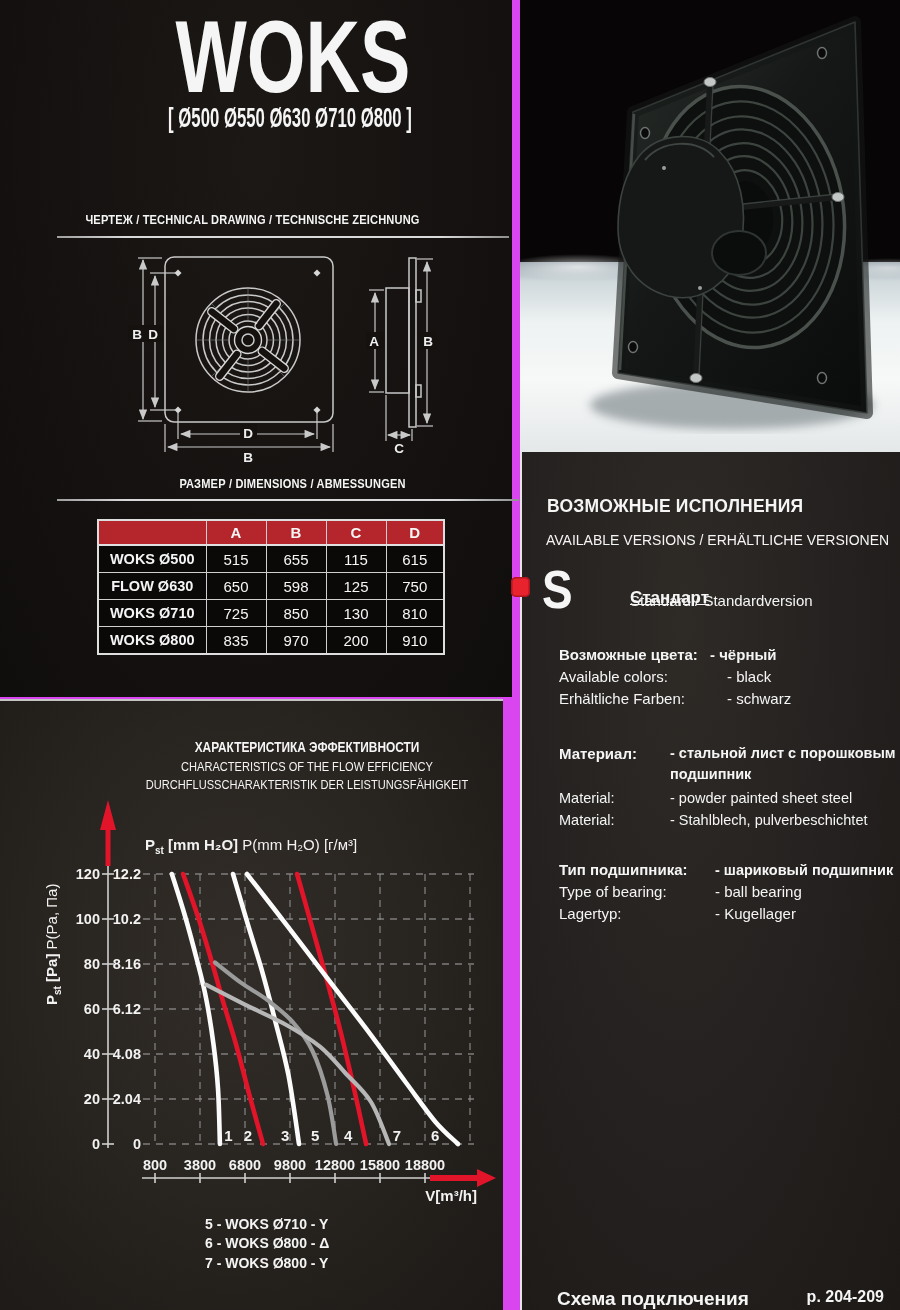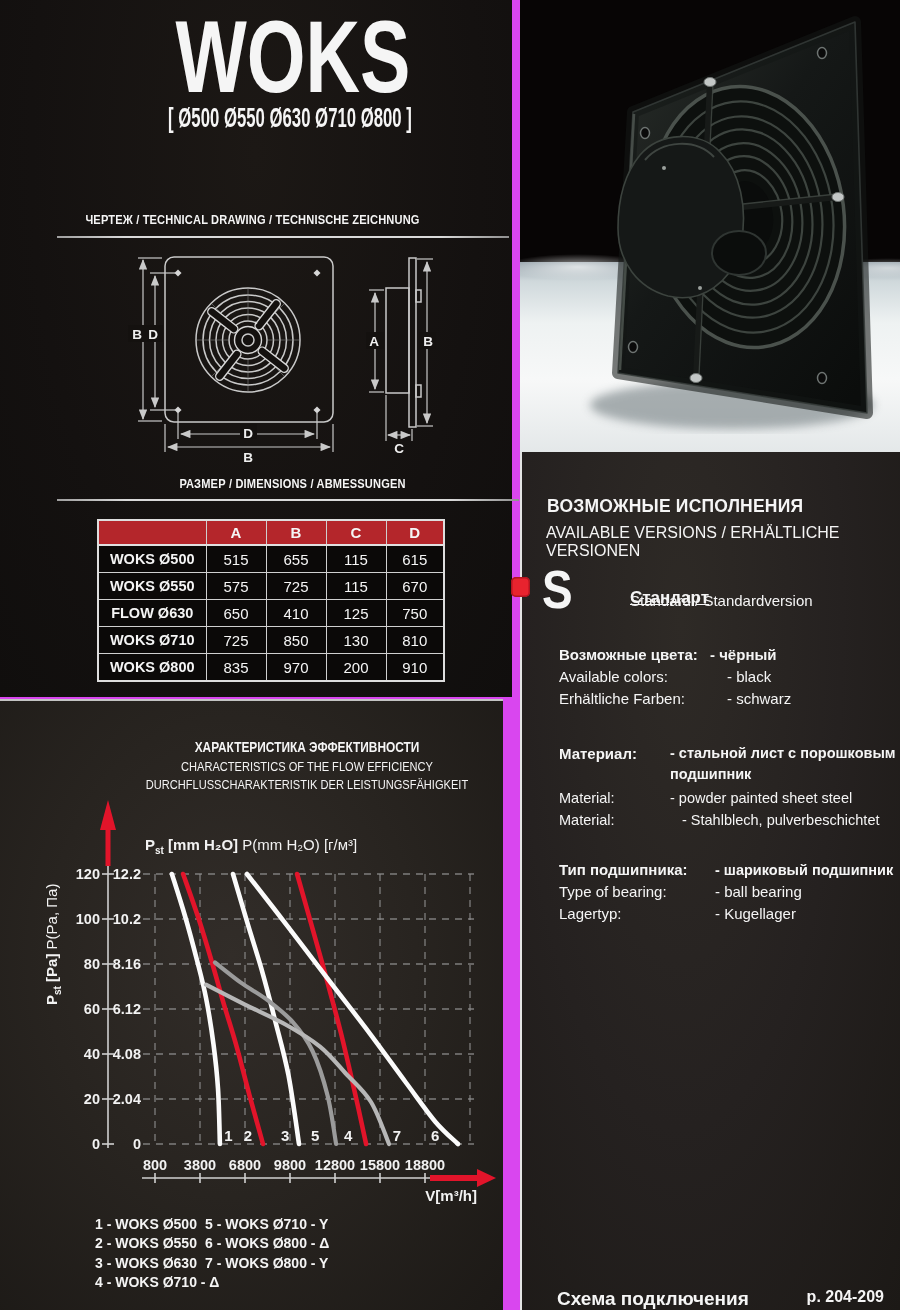--- a/index.html
+++ b/index.html
@@ -190,30 +190,23 @@
         </thead>
       <tbody id="dim-tbody">
           <tr>
             <td class="rowname">WOKS Ø500</td>
             <td>515</td>
             <td>655</td>
             <td>115</td>
             <td>615</td>
           </tr>
           <tr>
-            <td class="rowname">WOKS Ø550</td>
-            <td>575</td>
-            <td>725</td>
-            <td>115</td>
-            <td>670</td>
-          </tr>
-          <tr>
             <td class="rowname">FLOW Ø630</td>
             <td>650</td>
-            <td>410</td>
+            <td>598</td>
             <td>125</td>
             <td>750</td>
           </tr>
           <tr>
             <td class="rowname">WOKS Ø710</td>
             <td>725</td>
             <td>850</td>
             <td>130</td>
             <td>810</td>
           </tr>
@@ -312,26 +305,20 @@
           <text x="348.1" y="1139" class="clabel">4</text>
           <text x="315.1" y="1139" class="clabel">5</text>
           <text x="435.1" y="1139" class="clabel">6</text>
           <text x="396.9" y="1139" class="clabel">7</text>
         </g>
       <text id="ylab-rot" x="57" y="1003" transform="rotate(-90 57 1003)" font-size="15"><tspan dy="0" font-weight="bold">P</tspan><tspan dy="4" font-size="10" font-weight="bold">st</tspan><tspan dy="-4" font-weight="bold"> [Pa] </tspan><tspan dy="0">P(Pa, Па)</tspan></text>
       <text id="ylab-top" x="145" y="848" font-size="15"><tspan dy="0" font-weight="bold">P</tspan><tspan dy="4" font-size="10" font-weight="bold">st</tspan><tspan dy="-4" font-weight="bold"> [mm H₂O] </tspan><tspan dy="0">P(mm H₂O) [г/м³]</tspan></text>
       <text x="477" y="1199" class="axlab" text-anchor="end">V[m³/h]</text>
     </svg>
 
-    <div id="legend-col1" class="abs legend-col" style="left:95px;top:514px;">
-        <div>1 - WOKS Ø500</div>
-        <div>2 - WOKS Ø550</div>
-        <div>3 - WOKS Ø630</div>
-        <div>4 - WOKS Ø710 - Δ</div>
-      </div>
     <div id="legend-col2" class="abs legend-col" style="left:205px;top:514px;">
         <div>5 - WOKS Ø710 - Y</div>
         <div>6 - WOKS Ø800 - Δ</div>
         <div>7 - WOKS Ø800 - Y</div>
       </div>
   </div>
 
   <svg class="abs" style="left:520px;top:0;" width="380" height="452" viewBox="520 0 380 452">
     <defs>
       <linearGradient id="floorG" x1="0" y1="0" x2="0" y2="1">
@@ -395,21 +382,21 @@
     <g>
       <ellipse cx="645" cy="133" rx="4.5" ry="5.5" fill="#0a0a0a" stroke="#6e7472" stroke-width="1.5"></ellipse>
       <ellipse cx="822" cy="53" rx="4.5" ry="5.5" fill="#0a0a0a" stroke="#6e7472" stroke-width="1.5"></ellipse>
       <ellipse cx="633" cy="347" rx="4.5" ry="5.5" fill="#0a0a0a" stroke="#6e7472" stroke-width="1.5"></ellipse>
       <ellipse cx="822" cy="378" rx="4.5" ry="5.5" fill="#0a0a0a" stroke="#6e7472" stroke-width="1.5"></ellipse>
     </g>
   </svg>
 
   <div id="panel" class="abs">
     <div class="abs b" style="left:25px;top:44px;font-size:17.5px;letter-spacing:.2px;">ВОЗМОЖНЫЕ ИСПОЛНЕНИЯ</div>
-    <div class="abs" style="left:24px;top:72px;font-size:16px;">AVAILABLE VERSIONS / ERHÄLTLICHE VERSIONEN</div>
+    <div class="abs" style="left:24px;top:80px;font-size:14px;">AVAILABLE VERSIONS / ERHÄLTLICHE VERSIONEN</div>
 
     <div class="abs b" style="left:20px;top:110px;font-size:54px;line-height:1;transform:scaleX(.85);transform-origin:0 0;">S</div>
     <div class="abs b" style="left:108px;top:136px;font-size:17px;text-decoration:underline;">Стандарт</div>
     <div class="abs" style="left:108px;top:140px;font-size:15px;">Standard / Standardversion</div>
 
     <div class="prow b" style="top:193px;">
       <span class="lab">Возможные цвета:</span>
       <span class="val" style="left:188px;">- чёрный</span>
     </div>
     <div class="prow" style="top:215px;">
@@ -424,21 +411,21 @@
     <div class="prow b wrap" style="top:291px;line-height:21px;">
       <span class="lab">Материал:</span>
       <span class="val" style="left:148px;width:228px;font-size:14.5px;">- стальной лист с порошковым подшипник</span>
     </div>
     <div class="prow" style="top:336px;font-size:14.5px;">
       <span class="lab">Material:</span>
       <span class="val" style="left:148px;">- powder painted sheet steel</span>
     </div>
     <div class="prow" style="top:358px;font-size:14.5px;">
       <span class="lab">Material:</span>
-      <span class="val" style="left:160px;">- Stahlblech, pulverbeschichtet</span>
+      <span class="val" style="left:148px;">- Stahlblech, pulverbeschichtet</span>
     </div>
 
     <div class="prow b" style="top:408px;">
       <span class="lab">Тип подшипника:</span>
       <span class="val" style="left:193px;font-size:14.5px;">- шариковый подшипник</span>
     </div>
     <div class="prow" style="top:430px;">
       <span class="lab">Type of bearing:</span>
       <span class="val" style="left:193px;">- ball bearing</span>
     </div>

